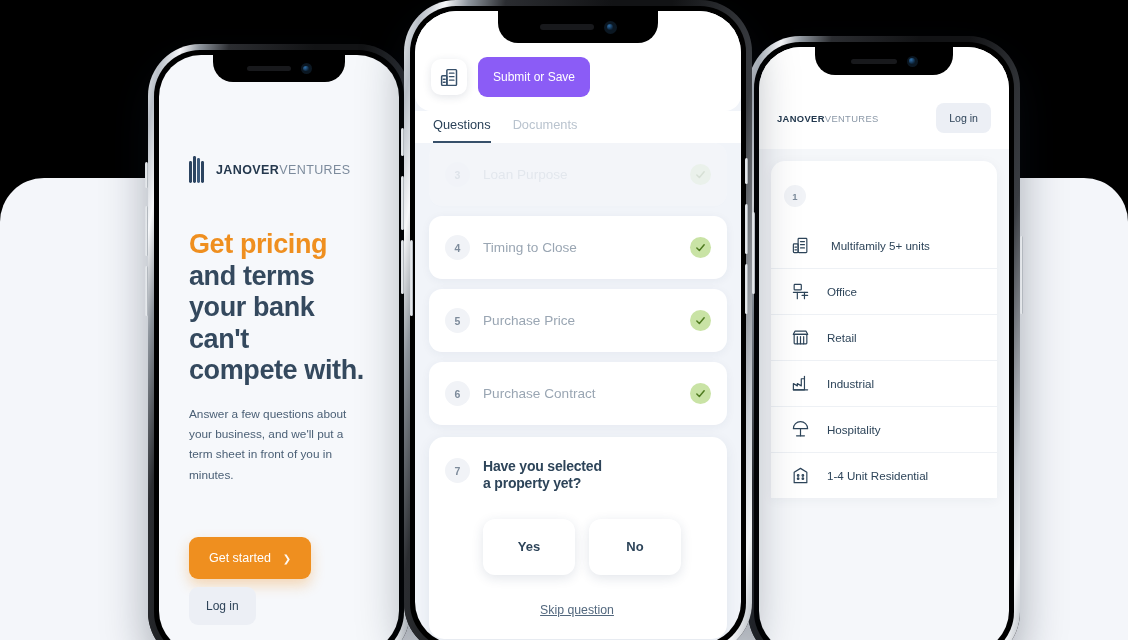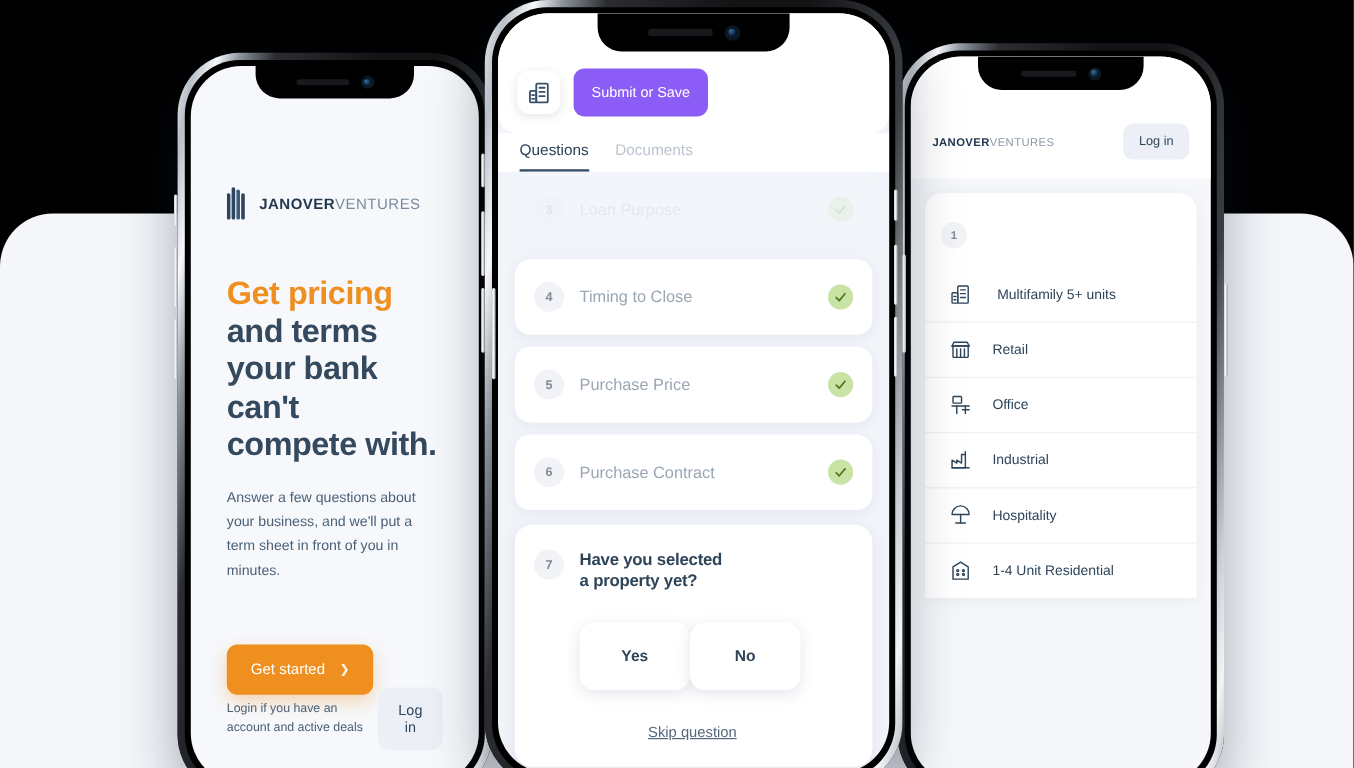--- a/index.html
+++ b/index.html
@@ -171,21 +171,21 @@
   .q-active {
     background: #fff; border-radius: 15px; margin-top: 12px;
     box-shadow: 0 3px 14px rgba(35,55,85,.07);
     padding: 21px 18px 22px 16px;
   }
   .qa-top { display: flex; gap: 13px; }
   .qa-title {
     font-size: 14px; font-weight: 700; color: #2d4459;
     line-height: 1.2; letter-spacing: -.2px;
   }
-  .qa-btns { display: flex; margin-top: 27px; padding-left: 38px; }
+  .qa-btns { display: flex; gap: 14px; margin-top: 27px; padding-left: 38px; }
   .qa-btn {
     flex: 0 0 92px; height: 56px; border: none; cursor: pointer;
     background: #fff; border-radius: 12px;
     box-shadow: 0 3px 12px rgba(30,55,90,.13);
     font-size: 13px; font-weight: 600; color: #2d4459;
   }
   .skip {
     display: block; text-align: center; margin-top: 28px;
     font-size: 12.3px; color: #53687e; text-decoration: underline; cursor: pointer;
   }
@@ -272,21 +272,20 @@
 
           <p class="sub">Answer a few questions about your business, and we'll put a term sheet in front of you in minutes.</p>
 
           <button class="cta">
             <span>Get started</span>
             <span class="chev">❯</span>
           </button>
         </div>
 
         <div class="login-row">
-          <div class="login-note">Login if you have an account and active deals</div>
           <button class="login-btn">Log in</button>
         </div>
       </div>
     </div>
   </div>
 
   <div class="phone" id="phone-center">
     <div class="sidebtn left" style="top:128px;width:3px;height:28px;"></div>
     <div class="sidebtn left" style="top:176px;width:3px;height:54px;"></div>
     <div class="sidebtn left" style="top:240px;width:3px;height:54px;"></div>
@@ -415,47 +414,47 @@
                     <line x1="5" y1="14" x2="7" y2="14"></line>
                     <line x1="5" y1="17.5" x2="7" y2="17.5"></line>
                 </svg>
               </span>
               <span class="r-opt-label">Multifamily 5+ units</span>
             </div>
 
             <div class="r-opt">
               <span class="ic">
                 <svg width="19" height="19" viewBox="0 0 24 24" fill="none" stroke="#2d4459" stroke-width="1.5" stroke-linecap="round" stroke-linejoin="round">
+                  <rect x="4" y="3" width="9" height="7" rx="1"></rect>
+                    <line x1="3" y1="13" x2="21" y2="13"></line>
+                  <line x1="8" y1="13" x2="8" y2="21"></line>
+                    <line x1="17" y1="13" x2="17" y2="21"></line>
+                    <line x1="14" y1="17" x2="21" y2="17"></line>
+                </svg>
+              </span>
+              <span class="r-opt-label">Office</span>
+            </div>
+
+            <div class="r-opt">
+              <span class="ic">
+                <svg width="19" height="19" viewBox="0 0 24 24" fill="none" stroke="#2d4459" stroke-width="1.5" stroke-linecap="round" stroke-linejoin="round">
                   <path d="M3 8l2-4h14l2 4"></path>
                     <line x1="3" y1="8" x2="21" y2="8"></line>
                   <rect x="4" y="8" width="16" height="12" rx="1"></rect>
                   <line x1="8" y1="11" x2="8" y2="20"></line>
                     <line x1="12" y1="11" x2="12" y2="20"></line>
                     <line x1="16" y1="11" x2="16" y2="20"></line>
                 </svg>
               </span>
               <span class="r-opt-label">Retail</span>
             </div>
 
             <div class="r-opt">
               <span class="ic">
                 <svg width="19" height="19" viewBox="0 0 24 24" fill="none" stroke="#2d4459" stroke-width="1.5" stroke-linecap="round" stroke-linejoin="round">
-                  <rect x="4" y="3" width="9" height="7" rx="1"></rect>
-                    <line x1="3" y1="13" x2="21" y2="13"></line>
-                  <line x1="8" y1="13" x2="8" y2="21"></line>
-                    <line x1="17" y1="13" x2="17" y2="21"></line>
-                    <line x1="14" y1="17" x2="21" y2="17"></line>
-                </svg>
-              </span>
-              <span class="r-opt-label">Office</span>
-            </div>
-
-            <div class="r-opt">
-              <span class="ic">
-                <svg width="19" height="19" viewBox="0 0 24 24" fill="none" stroke="#2d4459" stroke-width="1.5" stroke-linecap="round" stroke-linejoin="round">
                   <path d="M3 20V12l5 3V12l5 3V6h4v14z"></path>
                     <line x1="17" y1="3" x2="17" y2="6"></line>
                     <line x1="3" y1="20" x2="21" y2="20"></line>
                 </svg>
               </span>
               <span class="r-opt-label">Industrial</span>
             </div>
 
             <div class="r-opt">
               <span class="ic">

